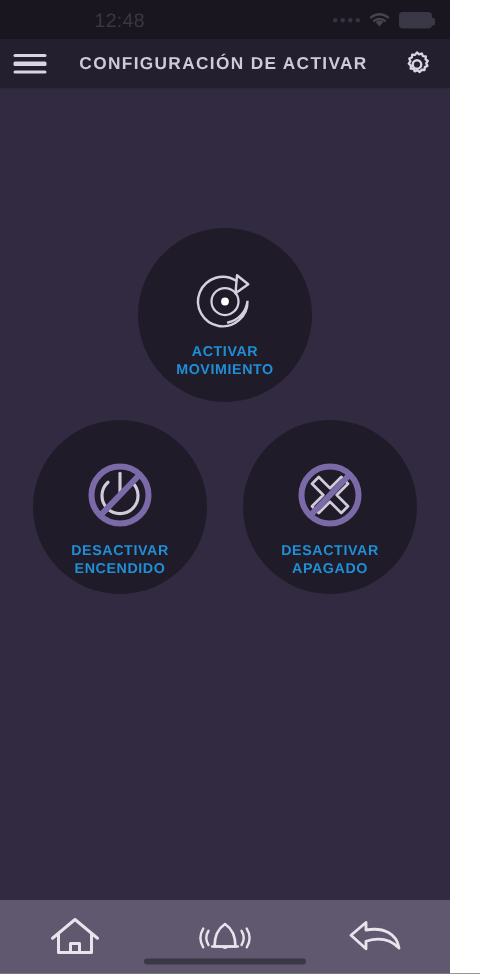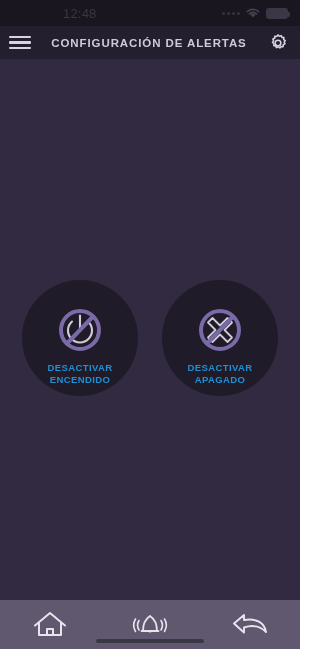--- a/index.html
+++ b/index.html
@@ -213,29 +213,44 @@
       <div class="batt"></div>
     </div>
   </div>
 
   <div class="header">
     <div class="hamburger">
       <span></span>
         <span></span>
         <span></span>
     </div>
-    <div class="header-title">CONFIGURACIÓN DE ALERTAS</div>
+    <div class="header-title">CONFIGURACIÓN DE ACTIVAR</div>
     <svg class="gear-btn" viewBox="0 0 24 24">
       <path d="M12 3.2 l1.5 1.4 2-0.6 0.8 1.9 2.1 0.2 -0.2 2.1 1.7 1.2 -1.2 1.7 0.9 1.9 -1.9 0.9 -0.2 2.1 -2.1 -0.2 -1.4 1.6 -1.7 -1.2 -2 0.8 -0.8 -1.9 -2.1 -0.2 0.2 -2.1 -1.6 -1.4 1.2 -1.7 -0.8 -2 1.9 -0.8 0.2 -2.1 2.1 0.2 Z" fill="none" stroke="#d8d4e2" stroke-width="1.7" stroke-linejoin="round"></path>
       <circle cx="12" cy="12" r="3.1" fill="none" stroke="#d8d4e2" stroke-width="1.7"></circle>
     </svg>
   </div>
 
   <div class="main">
 
+    <div class="circle-btn" id="btn-motion">
+      <div class="ico-wrap">
+        <svg width="46" height="46" viewBox="0 0 46 46">
+
+          <path d="M30.5 10.2 A16.5 16.5 0 1 0 38 23.5 A16.5 16.5 0 0 1 25 38" fill="none" stroke="#d4d0dd" stroke-width="1.6" stroke-linecap="round"></path>
+          <path d="M31 6.5 L38.5 12.5 L30 18.5 Z" fill="none" stroke="#d4d0dd" stroke-width="1.6" stroke-linejoin="round"></path>
+
+          <circle cx="23" cy="24" r="9" fill="none" stroke="#d4d0dd" stroke-width="1.5"></circle>
+
+          <circle cx="23" cy="24" r="2.6" fill="#ffffff"></circle>
+        </svg>
+      </div>
+      <div class="lbl">ACTIVAR
+MOVIMIENTO</div>
+    </div>
 
     <div class="circle-btn" id="btn-power">
       <div class="ico-wrap">
         <svg width="54" height="54" viewBox="0 0 54 54">
 
           <path d="M19 18.5 a12 12 0 1 0 16 0" fill="none" stroke="#cfcbd9" stroke-width="2.1" stroke-linecap="round"></path>
           <line x1="27" y1="12.5" x2="27" y2="26" stroke="#cfcbd9" stroke-width="2.1" stroke-linecap="round"></line>
 
           <circle cx="27" cy="27" r="19" fill="none" stroke="#7a6aa8" stroke-width="4"></circle>
           <line x1="14" y1="40.5" x2="40" y2="13.5" stroke="#7a6aa8" stroke-width="4" stroke-linecap="round"></line>

